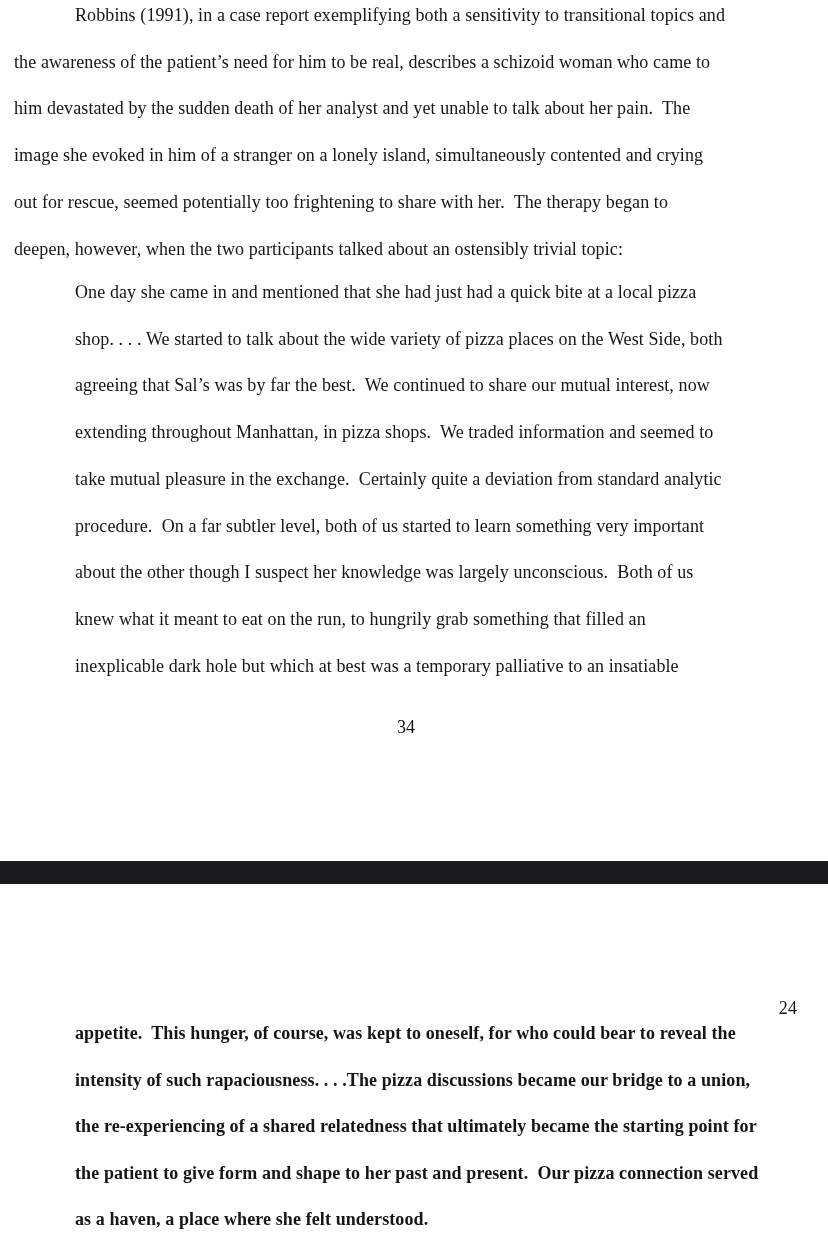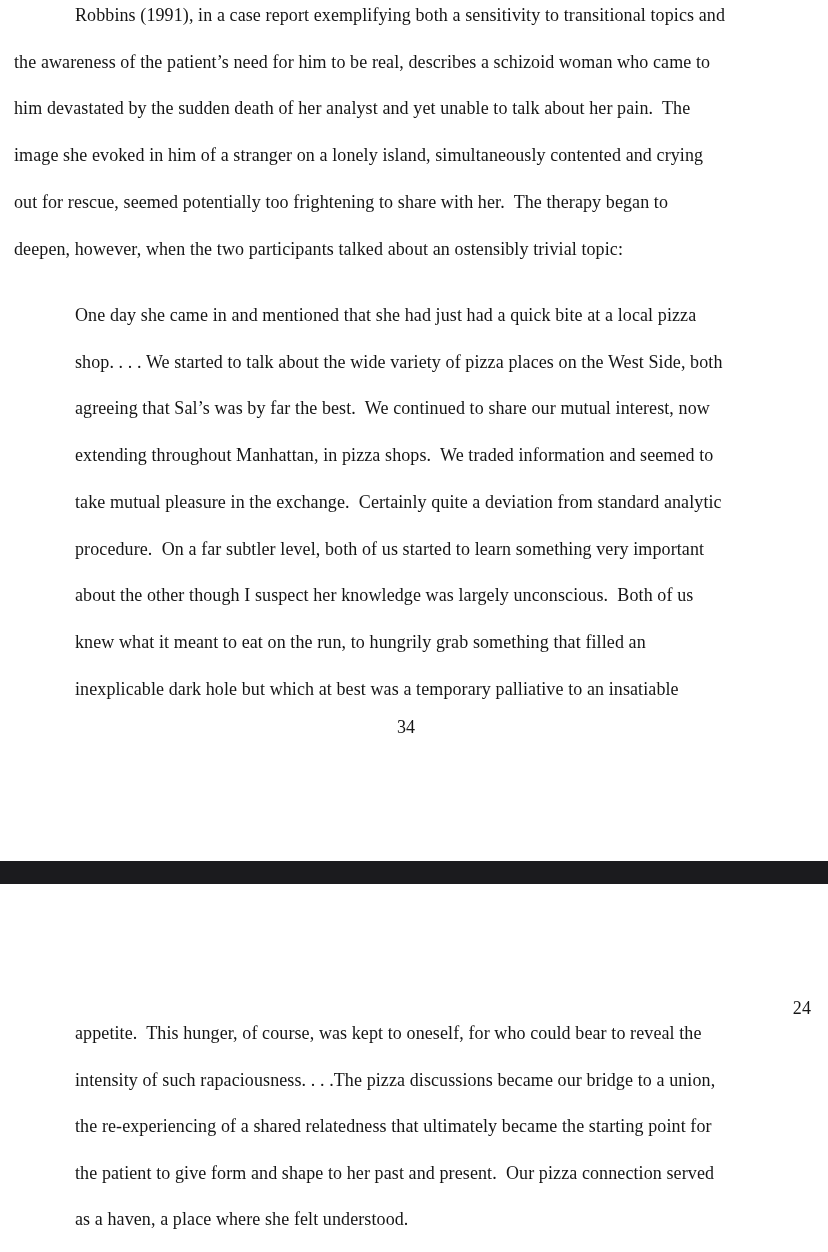--- a/index.html
+++ b/index.html
@@ -24,53 +24,54 @@
     letter-spacing: 0.1px;
   }
   .main-paragraph {
     left: 14px;
     top: -8px;
     width: 806px;
     text-indent: 61px;       
   }
   .block-quote {
     left: 75px;
-    top: 292px;
+    top: 269px;
     width: 745px;
   }
   .page-number-23 {
     left: 0;
     top: 704px;
     width: 812px;
     text-align: center;
     white-space: pre;
     line-height: 46.7px;
   }
   .separator-bar {
     position: absolute;
     left: 0;
     top: 861px;
     width: 828px;
     height: 23px;
     background: #1b1b1e;
   }
   .page-number-24 {
-    left: 14px;
+    left: 0;
     top: 985px;
     right: 31px;
     width: 797px;
     text-align: right;
     white-space: pre;
     line-height: 46.7px;
   }
   .block-quote-cont {
     left: 75px;
     top: 1010px;
     width: 745px;
     line-height: 46.55px;
+    font-weight: bold;
   }
 </style>
 </head>
 <body>
 
 <div class="page-view">
 
   <div class="text-block main-paragraph">Robbins (1991), in a case report exemplifying both a sensitivity to transitional topics and
 the awareness of the patient’s need for him to be real, describes a schizoid woman who came to
 him devastated by the sudden death of her analyst and yet unable to talk about her pain.  The

